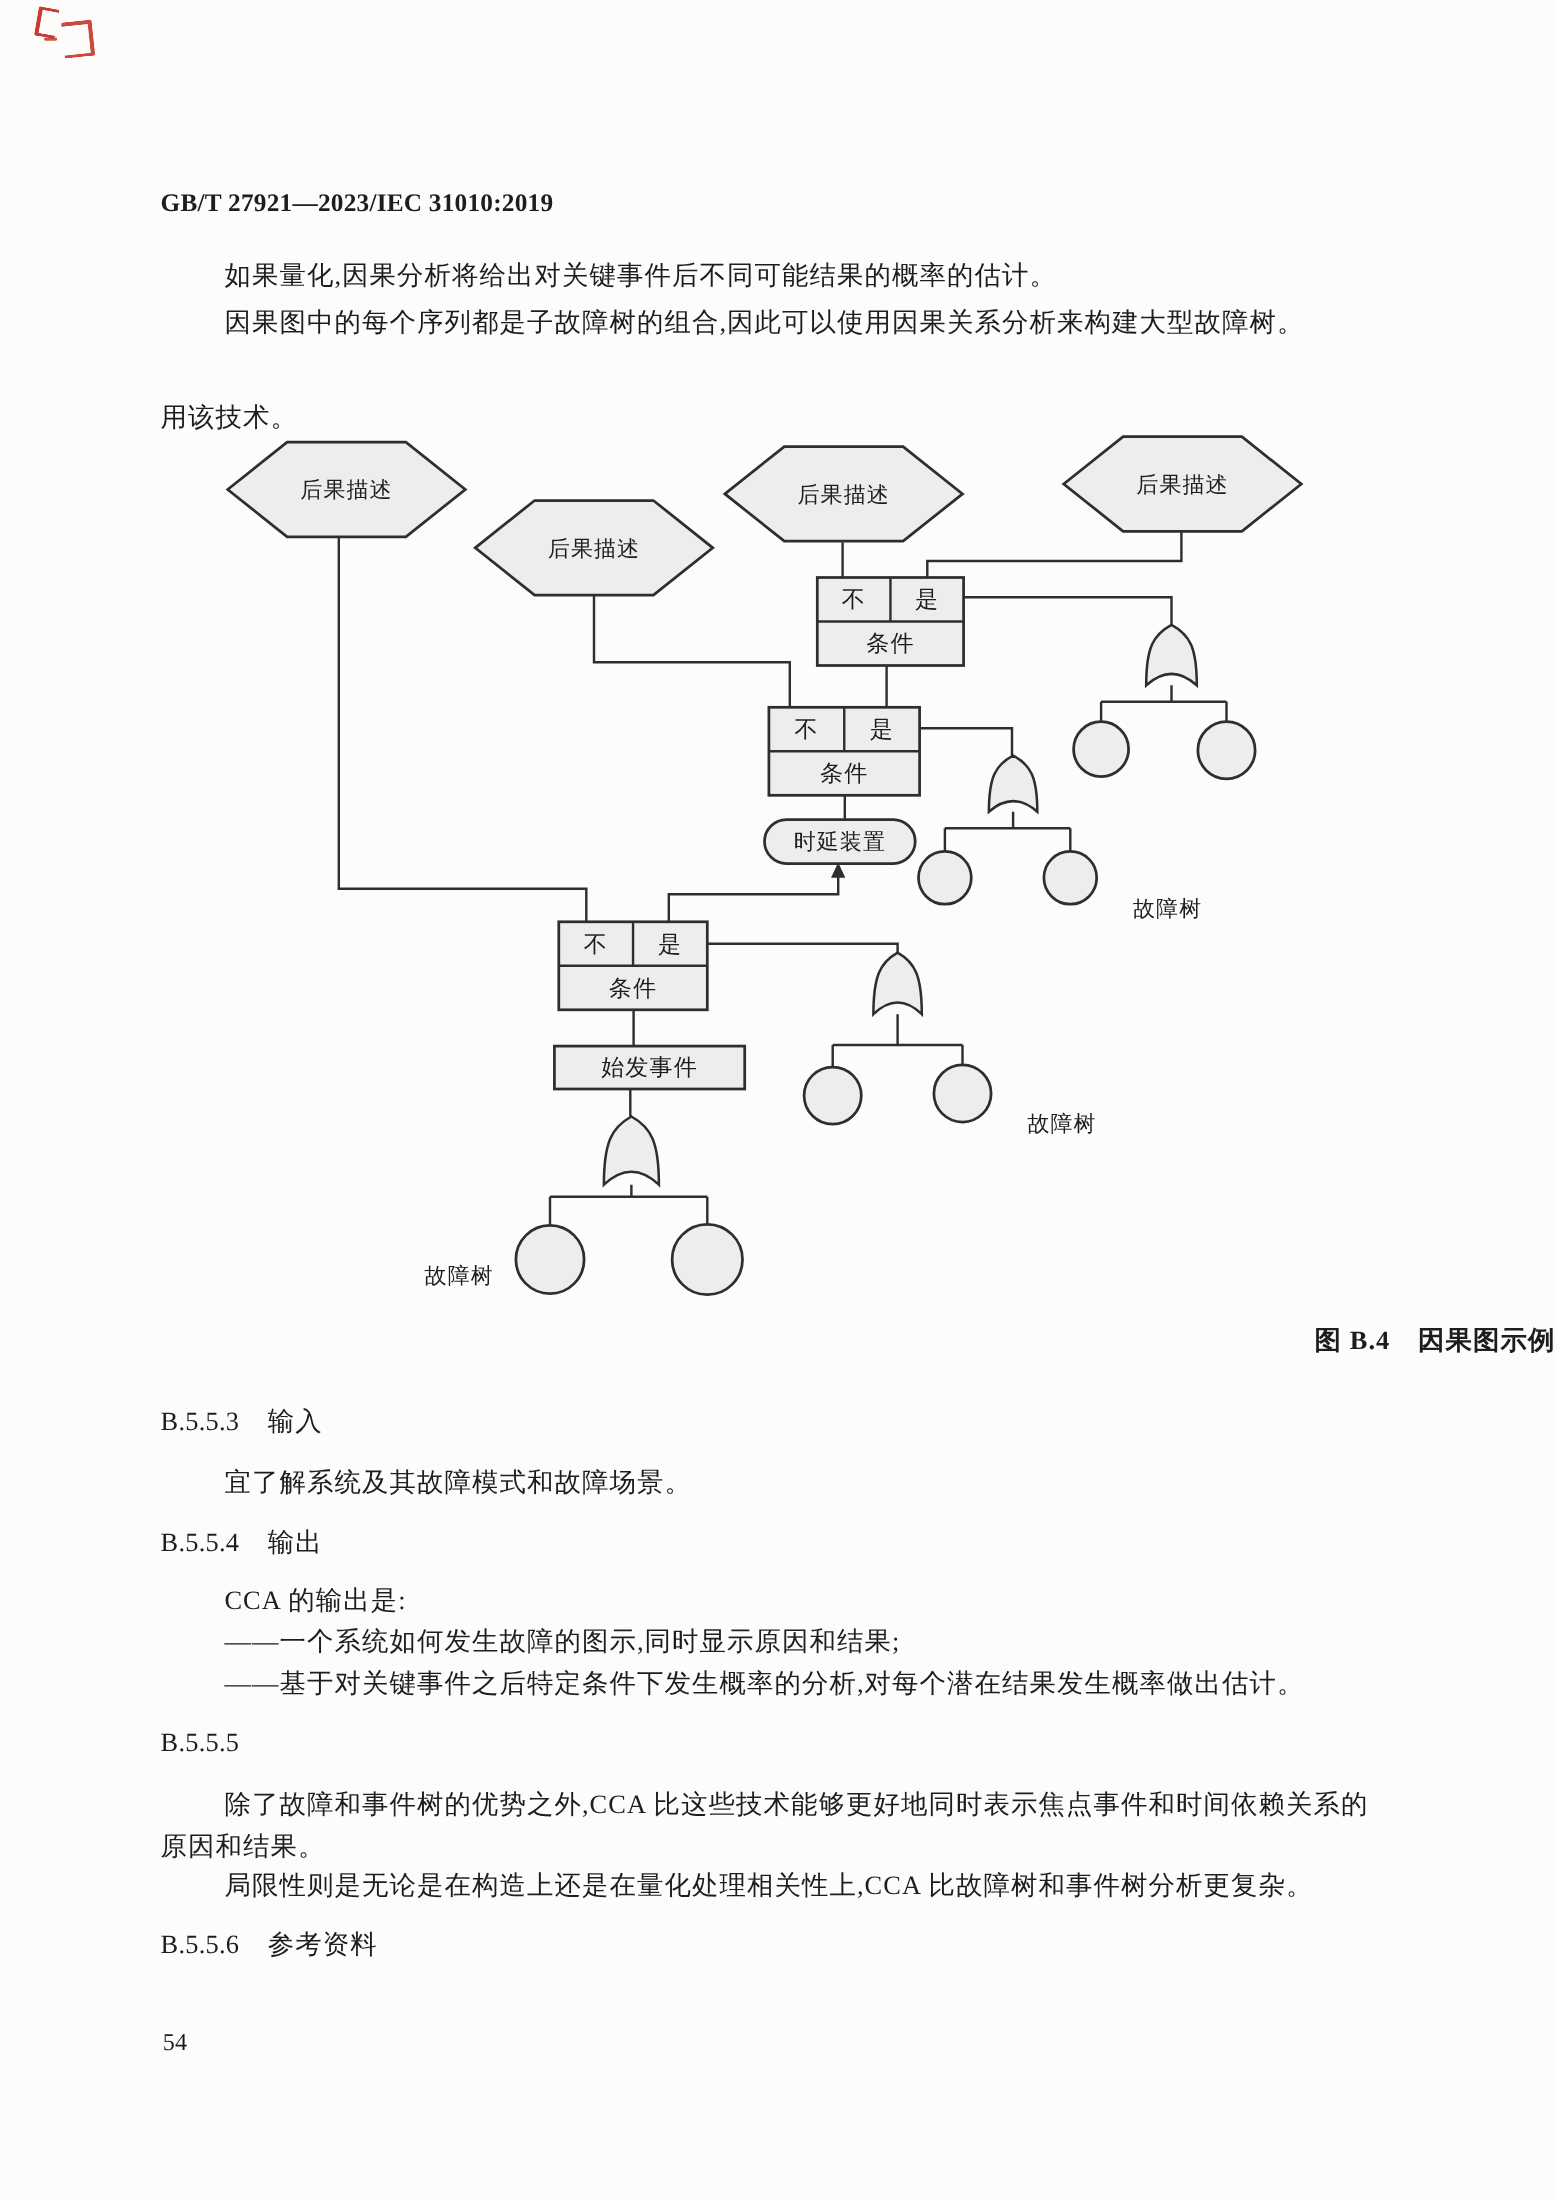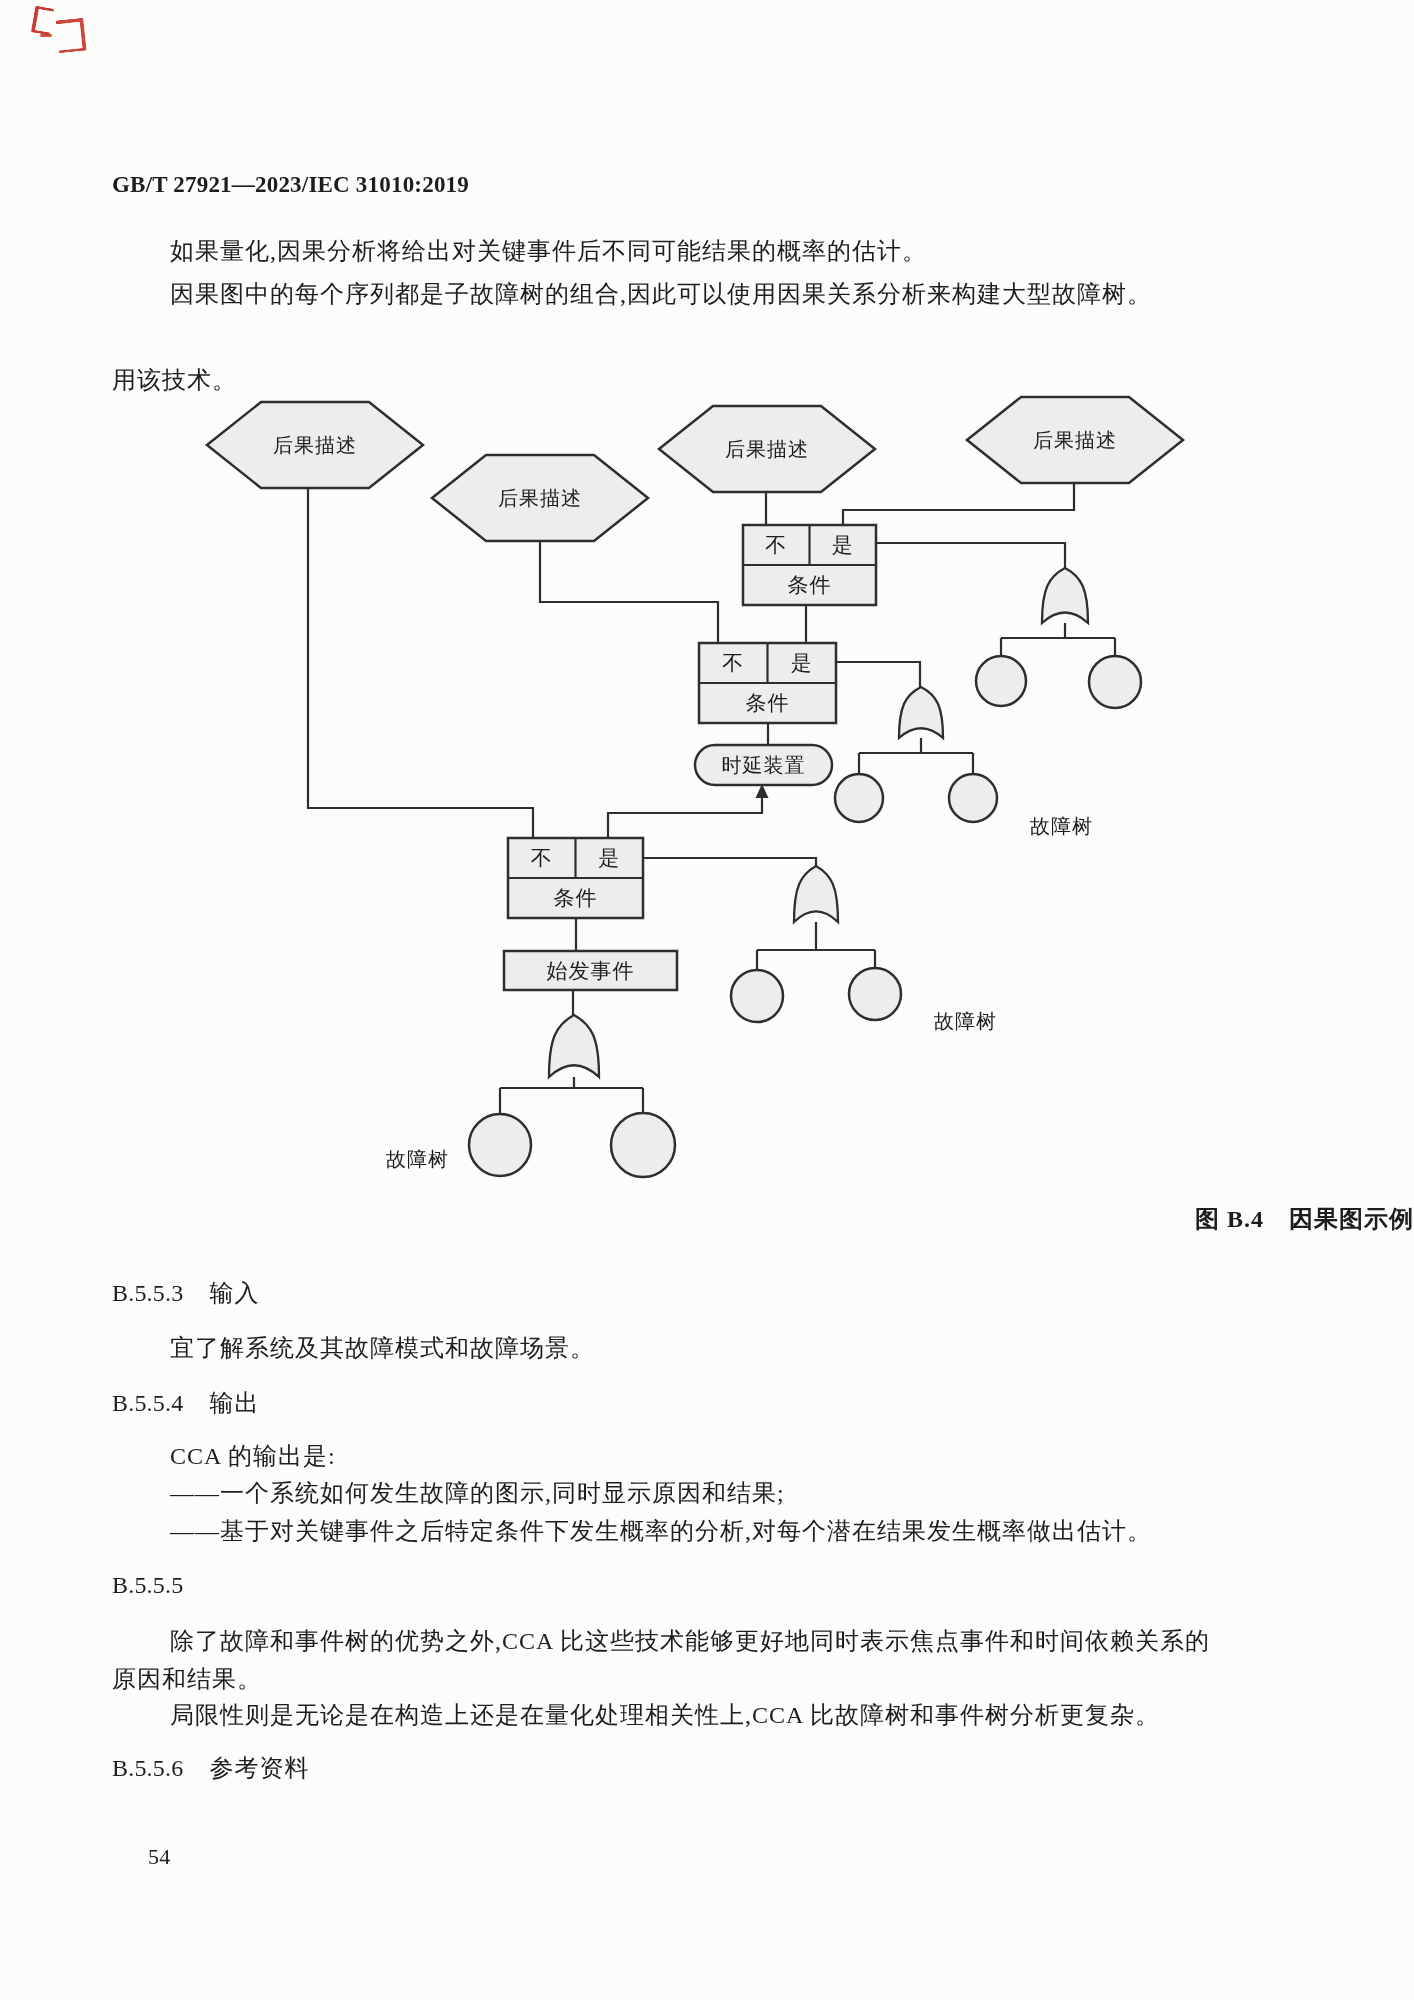--- a/index.html
+++ b/index.html
@@ -5,21 +5,21 @@
   html,body{margin:0;padding:0;}
   body{
     width:1414px;height:2000px;
     background:#fcfcfb;
     font-family:"Liberation Serif","DejaVu Serif",serif;
     color:#1c1c1c;
     overflow:hidden;
   }
   #page{position:relative;width:1414px;height:2000px;}
   .line{
-    position:absolute;left:112px;
+    position:absolute;left:146px;
     font-size:24px;letter-spacing:1px;line-height:30px;
     white-space:nowrap;color:#1d1d1d;
   }
   .indent{padding-left:58px;}
   .heading{font-weight:normal;}
   .heading .h-title{margin-left:26px;}
   .latin{letter-spacing:0.2px;}
   #diagram-wrap{position:absolute;left:0;top:0;width:1284px;height:2000px;pointer-events:none;}
   #cc-diagram{position:absolute;left:0;top:0;}
   .caption{font-weight:bold;text-align:right;left:0;width:1414px;letter-spacing:1px;}

